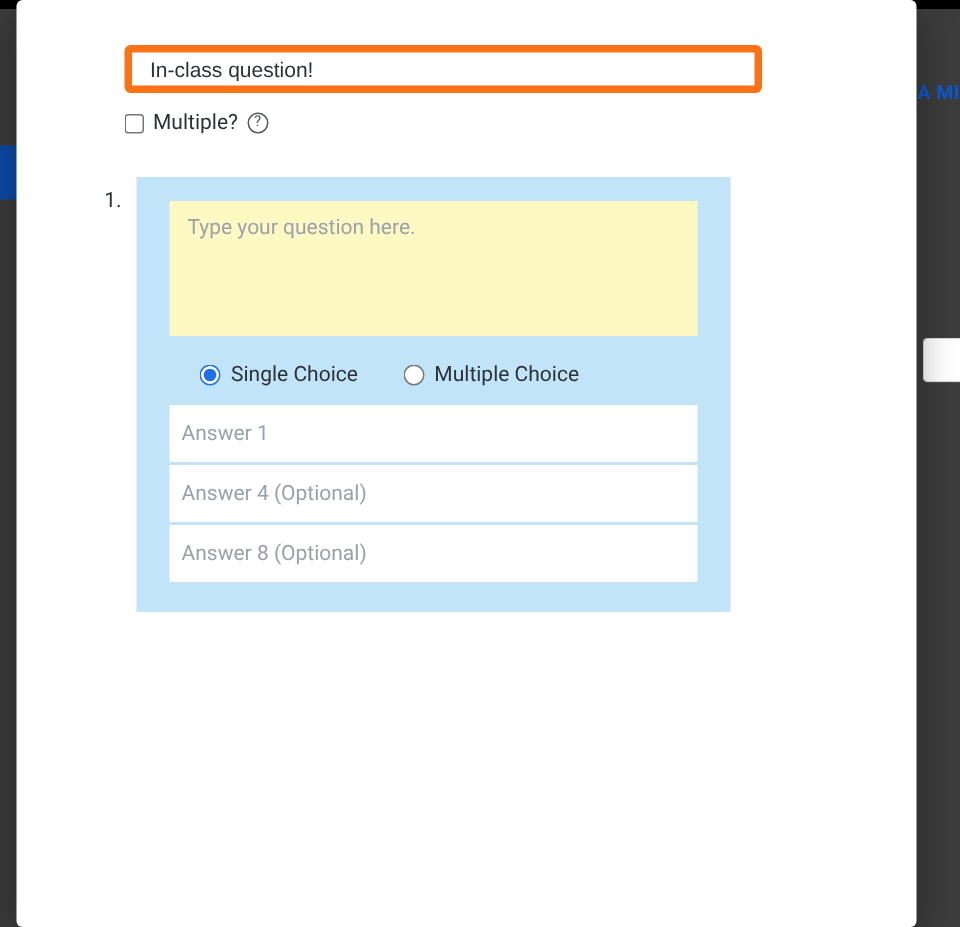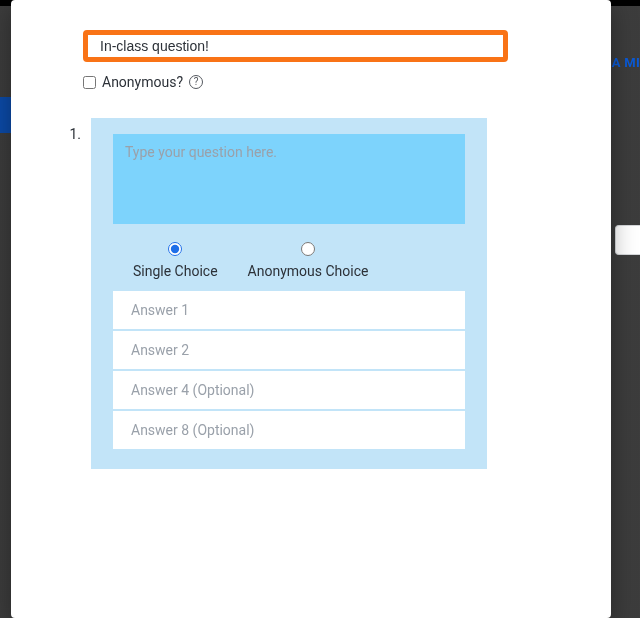--- a/index.html
+++ b/index.html
@@ -128,57 +128,56 @@
       margin-left: 18px;
     }
     .q-card {
       background: #c2e4f8;
       width: 396px;
       padding: 16px 22px 20px 22px;
     }
     .q-text {
       width: 100%;
       height: 90px;
-      background: #7dd3fc;
+      background: #fef9c3;
       border: none;
       resize: none;
       padding: 10px 12px;
       font-size: 14px;
       font-family: inherit;
       color: #2c3138;
     }
     .q-text::placeholder { color: #9aa1aa; }
     .choice-row {
       display: flex;
       gap: 30px;
       padding: 14px 0 12px 20px;
       font-size: 14px;
       color: #2c3138;
     }
     .choice-row label {
       display: inline-flex;
       align-items: center;
       gap: 7px;
       cursor: pointer;
-      flex-direction: column;
     }
     .choice-row input[type=radio]{
       width: 14px; height: 14px;
       accent-color: #1e6fe8;
     }
     .answers {
       display: flex;
       flex-direction: column;
       gap: 2px;
     }
     .ans {
       background: #fff;
       border: none;
       height: 38px;
-      padding: 0 18px;
+      padding: 0 8px;
       font-size: 14px;
       font-family: inherit;
       color: #2c3138;
     }
     .ans::placeholder { color: #9aa1aa; }
   </style>
 </head>
 <body>
 
 <div class="backdrop"></div>
@@ -186,42 +185,41 @@
 <div class="bg-right-pill"></div>
 <div class="bg-right-label">A MI</div>
 
 <div class="modal">
 
   <div class="form-area">
     <input class="title-input" type="text" value="In-class question!" style="">
 
     <div class="anon-row">
       <input type="checkbox" style="">
-      <span>Anonymous?</span>
+      <span>Multiple?</span>
       <span class="help-icon">?</span>
     </div>
 
     <div class="q-wrap">
       <div class="q-num">1.</div>
       <div class="q-card">
         <textarea class="q-text" placeholder="Type your question here." style=""></textarea>
 
         <div class="choice-row">
           <label>
             <input type="radio" name="ctype" checked="" style="">
             <span>Single Choice</span>
           </label>
           <label>
             <input type="radio" name="ctype" style="">
-            <span>Anonymous Choice</span>
+            <span>Multiple Choice</span>
           </label>
         </div>
 
         <div class="answers">
           <input class="ans" type="text" placeholder="Answer 1" style="">
-          <input class="ans" type="text" placeholder="Answer 2" style="">
           <input class="ans" type="text" placeholder="Answer 4 (Optional)" style="">
           <input class="ans" type="text" placeholder="Answer 8 (Optional)" style="">
         </div>
       </div>
     </div>
   </div>
 </div>
 
 </body></html>

